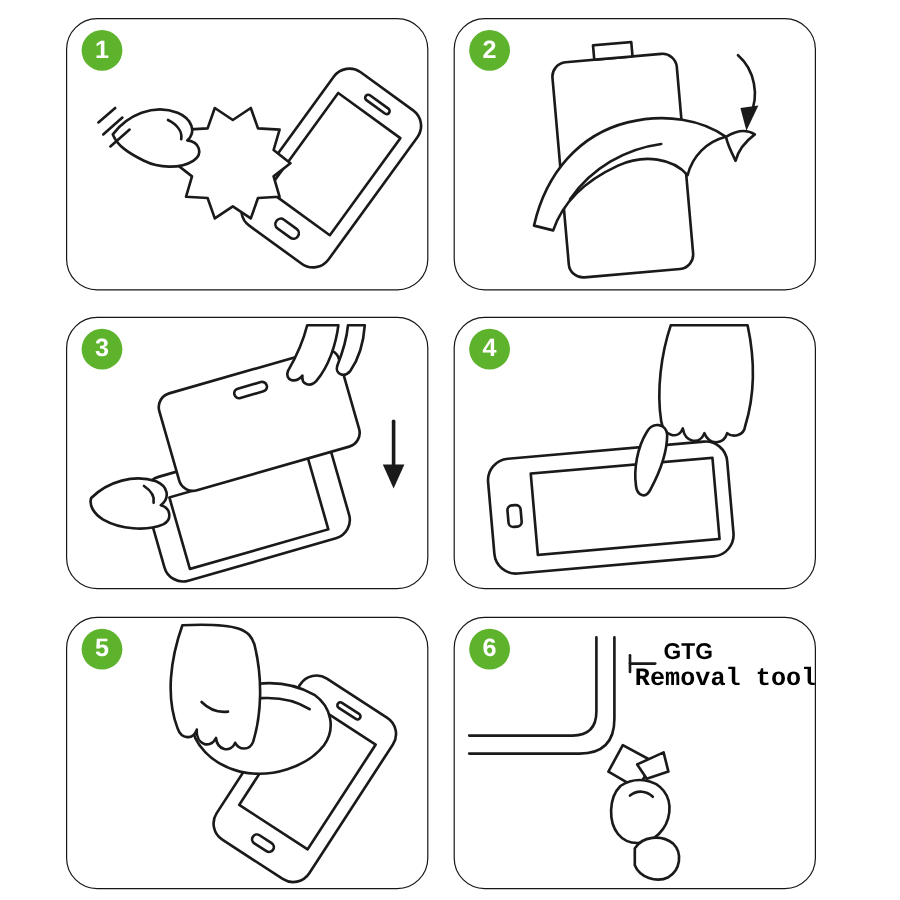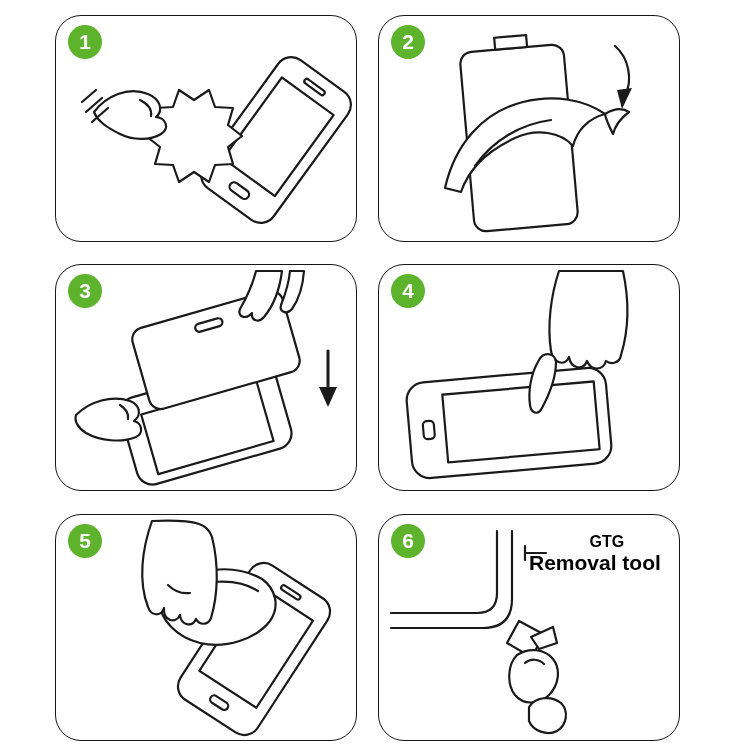--- a/index.html
+++ b/index.html
@@ -20,22 +20,22 @@
   .badge{
     position:absolute;left:12px;top:9px;width:34px;height:34px;border-radius:50%;
     background:var(--badge-green,#5EB32C);color:#fff;font-weight:bold;font-size:21px;
     display:flex;align-items:center;justify-content:center;z-index:2;
   }
   .art{position:absolute;left:0;top:0;width:300px;height:225px;}
   .tool-label{
     position:absolute;left:150px;top:18px;color:#000;font-weight:bold;line-height:1.15;
     white-space:nowrap;z-index:2;
   }
-  .tool-label .l1{font-size:16px;padding-left:24px;text-align:center;}
-  .tool-label .l2{font-size:21px;}
+  .tool-label .l1{font-size:19px;padding-left:24px;}
+  .tool-label .l2{font-size:21px;font-family:Liberation Mono, monospace;}
 </style>
 </head>
 <body>
 
 <div class="panel" id="panel-1">
   <div class="badge">1</div>
   <svg class="art" viewBox="0 0 300 225">
     <g stroke="#1a1a1a" stroke-width="2.2" fill="none" stroke-linecap="round" stroke-linejoin="round">
       <g transform="translate(220,124) rotate(36)">
         <rect x="-43" y="-79" width="86" height="158" rx="16" fill="#fff"></rect>

